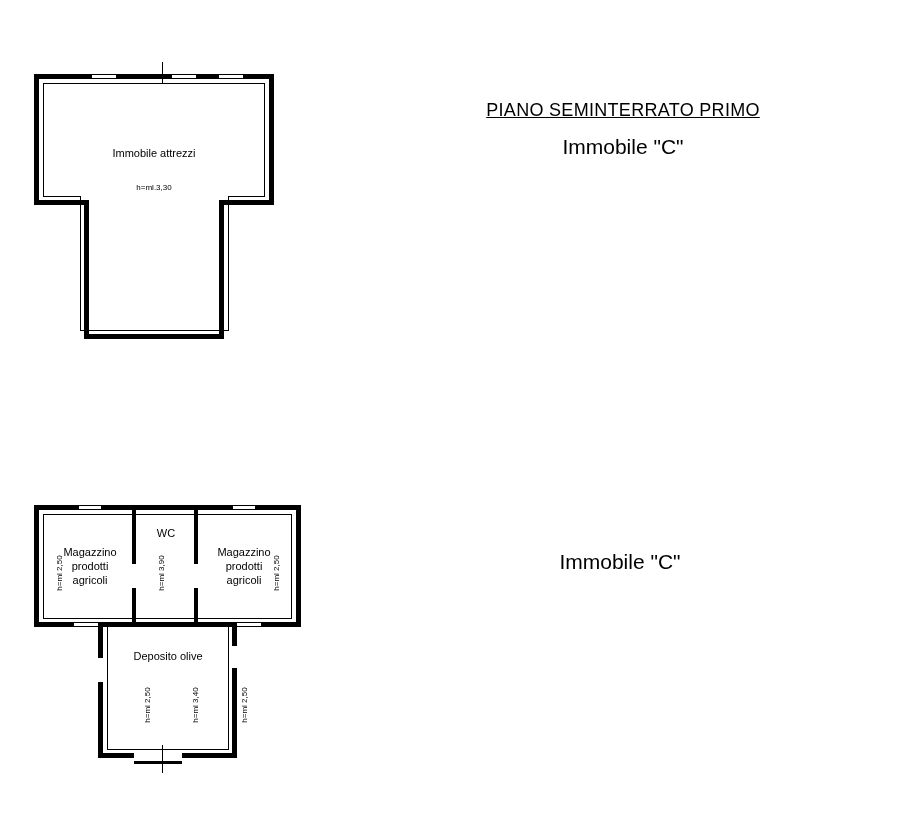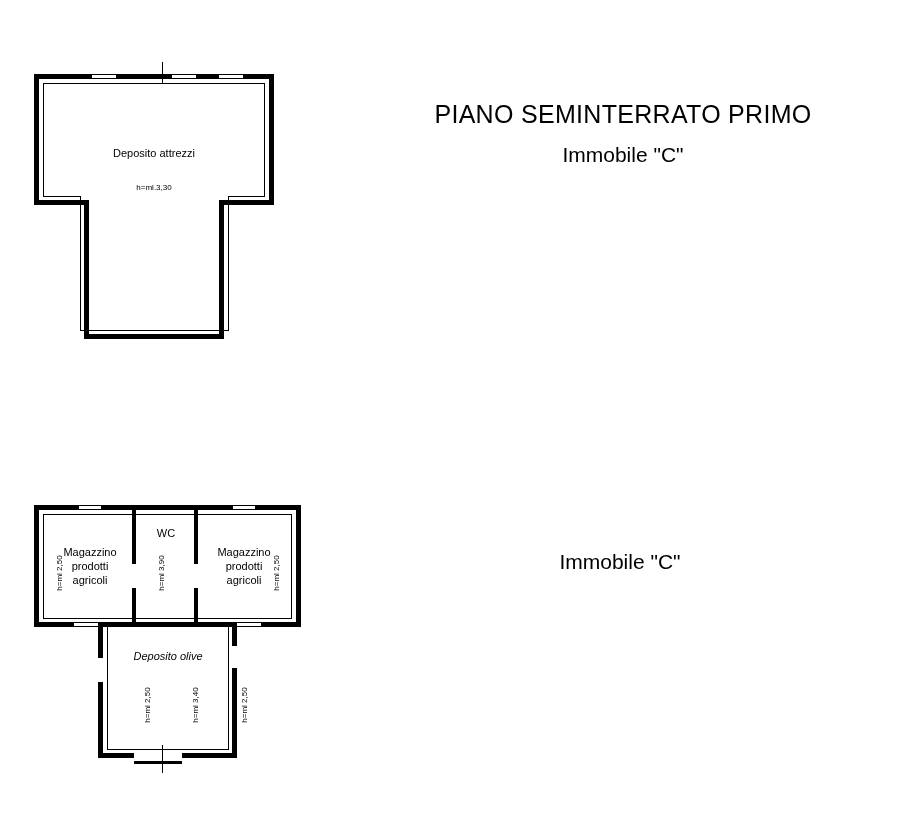--- a/index.html
+++ b/index.html
@@ -20,23 +20,24 @@
     position: absolute;
     inset: 0;
   }
 
   
   .title-block {
     position: absolute;
     text-align: center;
   }
   .title-main {
-    font-size: 25px;
+    font-size: 18px;
     letter-spacing: 0.3px;
     white-space: nowrap;
+    text-decoration: underline;
   }
   .title-sub {
     font-size: 21px;
     margin-top: 14px;
     white-space: nowrap;
   }
 
   #title-basement {
     left: 368px;
     top: 100px;
@@ -149,21 +150,21 @@
     <div class="opening-line" style="left:162px; top:0px; width:1px; height:5px;"></div>
 
     <div class="opening" style="left:184px; top:0px; width:26px; height:5px;"></div>
     <div class="opening-line" style="left:184px; top:0px; width:26px; height:1px;"></div>
     <div class="opening-line" style="left:184px; top:4px; width:26px; height:1px;"></div>
     <div class="opening-line" style="left:184px; top:0px; width:1px; height:5px;"></div>
     <div class="opening-line" style="left:209px; top:0px; width:1px; height:5px;"></div>
 
     <div class="wall" style="left:128px; top:-12px; width:1px; height:22px;"></div>
 
-    <div class="room-label" style="left:50px; top:73px; width:140px;">Deposito attrezzi</div>
+    <div class="room-label" style="left:50px; top:73px; width:140px;">Immobile attrezzi</div>
     <div class="h-label" style="left:70px; top:109px; width:100px;">h=ml.3,30</div>
   </div>
 
   <div id="ground-plan">
 
     <div class="wall" style="left:0px; top:0px; width:267px; height:5px;"></div>
 
     <div class="wall" style="left:0px; top:0px; width:5px; height:122px;"></div>
 
     <div class="wall" style="left:262px; top:0px; width:5px; height:122px;"></div>
@@ -241,19 +242,19 @@
     <div class="opening-line" style="left:64px; top:177px; width:5px; height:1px;"></div>
 
     <div class="opening" style="left:198px; top:140px; width:5px; height:24px;"></div>
     <div class="opening-line" style="left:198px; top:140px; width:5px; height:1px;"></div>
     <div class="opening-line" style="left:198px; top:163px; width:5px; height:1px;"></div>
 
     <div class="opening" style="left:100px; top:248px; width:48px; height:5px;"></div>
     <div class="wall" style="left:100px; top:256px; width:48px; height:3px;"></div>
     <div class="wall" style="left:128px; top:240px; width:1px; height:28px;"></div>
 
-    <div class="room-label" style="left:74px; top:145px; width:120px;font-style:italic;">Deposito olive</div>
+    <div class="room-label" style="left:74px; top:145px; width:120px;">Deposito olive</div>
     <div class="h-label vert" style="left:109px; top:232px; width:64px;">h=ml 2,50</div>
     <div class="h-label vert" style="left:157px; top:232px; width:64px;">h=ml 3,40</div>
     <div class="h-label vert" style="left:206px; top:232px; width:64px;">h=ml 2,50</div>
   </div>
 
 </div>
 
 </body></html>

